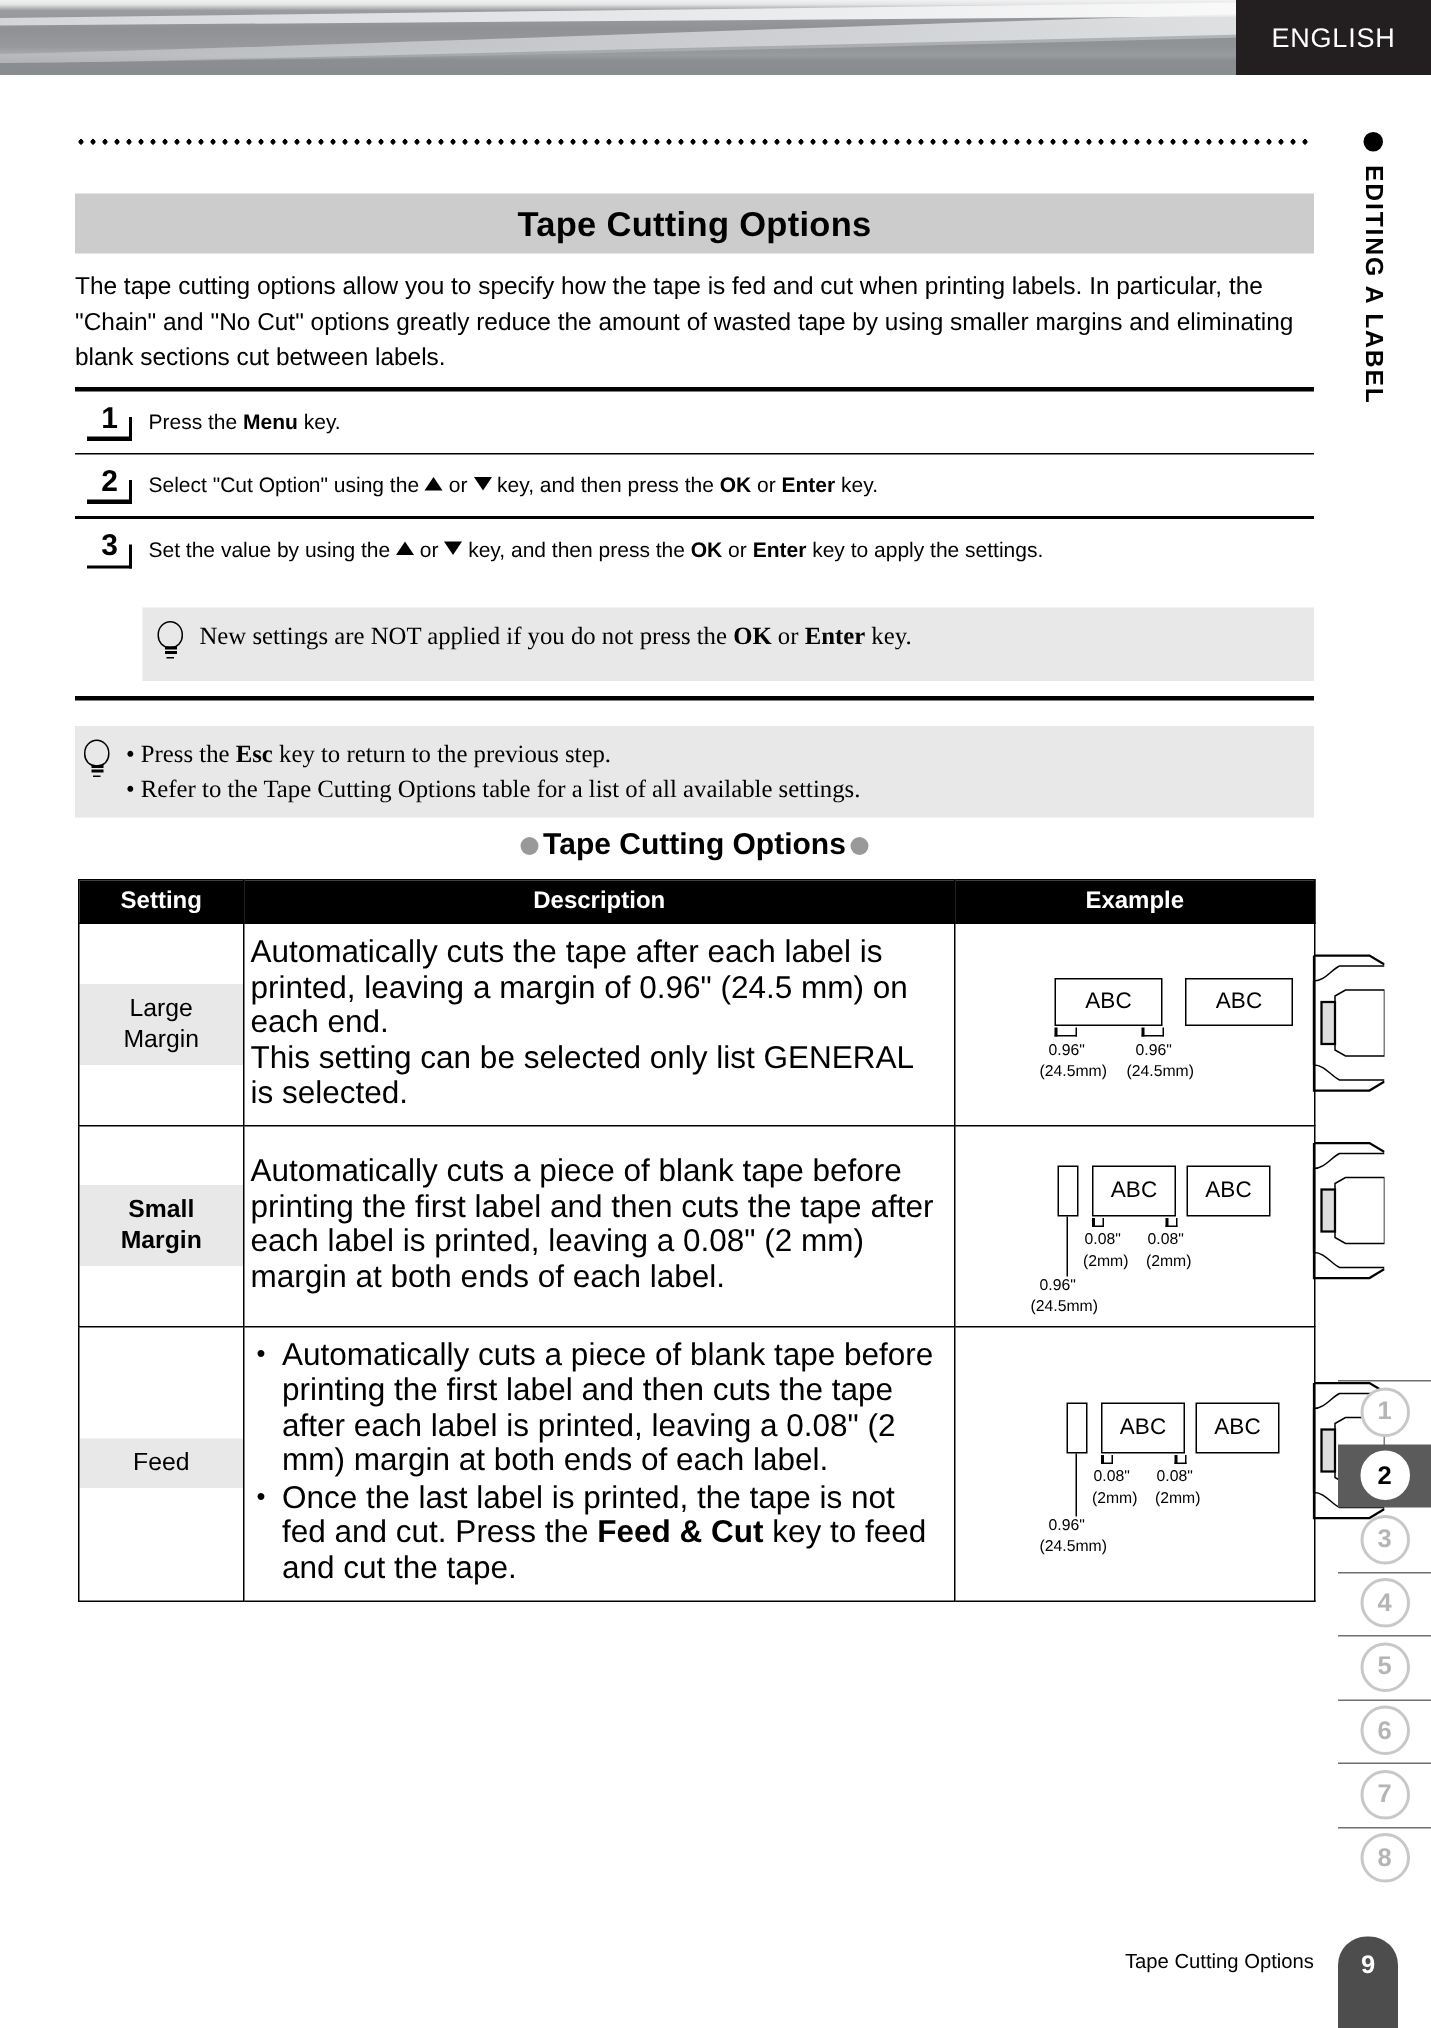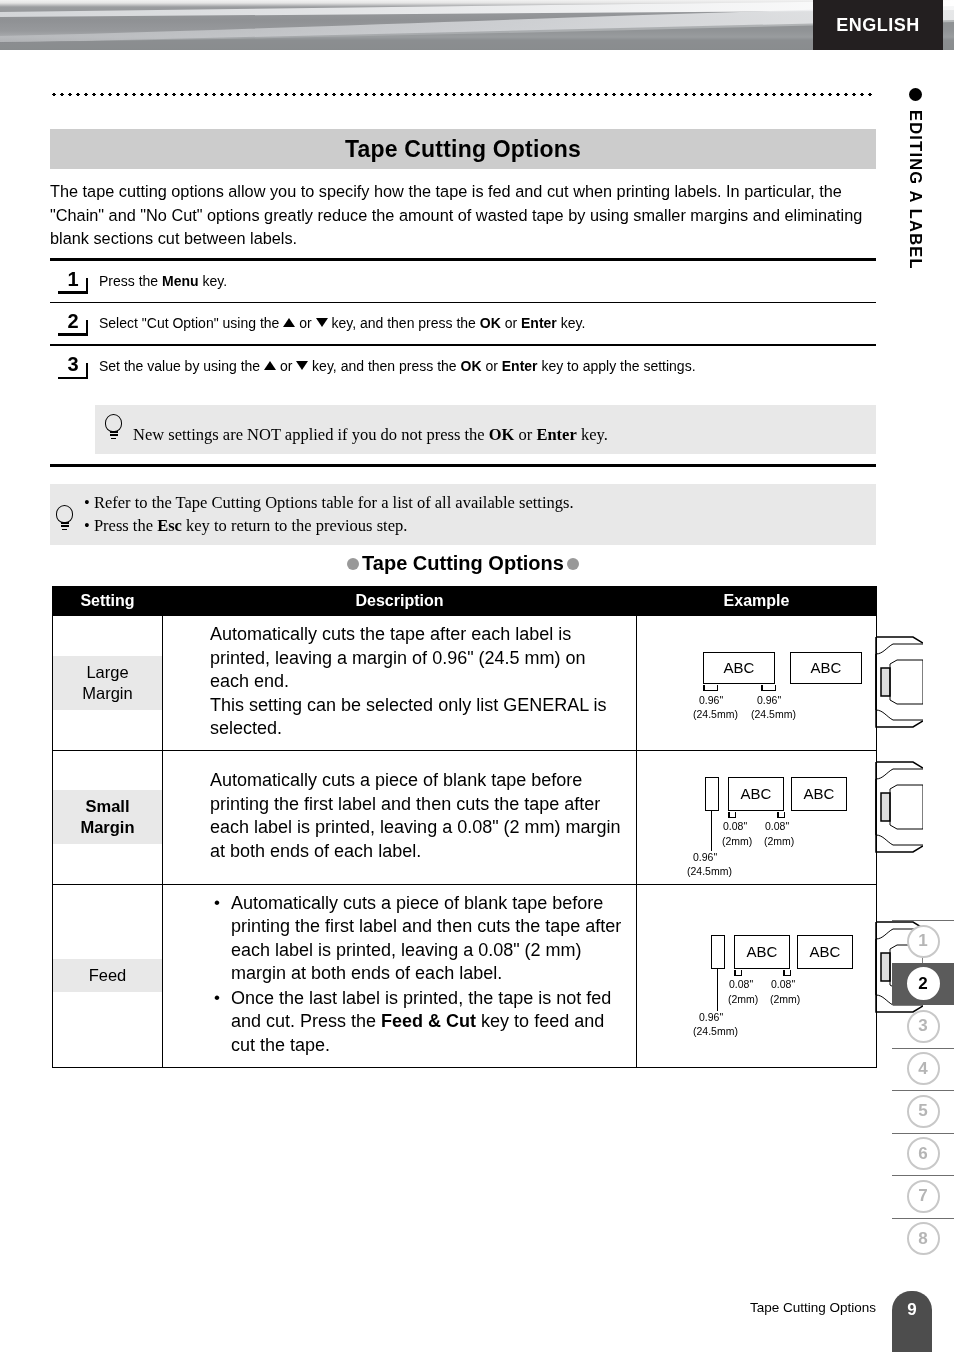--- a/index.html
+++ b/index.html
@@ -21,24 +21,24 @@
   #banner-gradient {
     position:absolute; left:0; top:0; width:954px; height:50px;
     background: linear-gradient(to bottom,
       #f2f2f2 0%, #e4e4e4 6%, #9a9c9f 14%, #8f9194 40%,
       #97999c 62%, #a9abae 74%, #8b8d90 80%, #86888b 100%);
   }
   #banner-swoosh {
     position:absolute; left:0; top:0; width:954px; height:50px;
   }
   #english-box {
-    position:absolute; right:11px; top:0; width:130px; height:50px;
+    position:absolute; right:0; top:0; width:130px; height:50px;
     background:#231f20; color:#fff;
     display:flex; align-items:center; justify-content:center;
-    font-weight:bold; font-size:18px; letter-spacing:0.5px;
+    font-weight:normal; font-size:18px; letter-spacing:0.5px;
   }
 
   
   #chapter-label {
     position:absolute; left:895px; top:88px; width:40px; height:230px;
     display:flex; flex-direction:column; align-items:center;
   }
   #chapter-bullet {
     width:13px;height:13px;border-radius:50%;background:#000;margin-bottom:9px;
   }
@@ -94,21 +94,21 @@
   .arrow-up, .arrow-dn {
     display:inline-block; width:0;height:0;
     border-left:6px solid transparent; border-right:6px solid transparent;
     position:relative; top:-1px;
   }
   .arrow-up { border-bottom:9px solid #000; }
   .arrow-dn { border-top:9px solid #000; }
 
   
   .note-box {
-    background:#e8e8e8; display:flex; align-items:flex-end;
+    background:#e8e8e8; display:flex; align-items:flex-start;
     font-family:"Liberation Serif", serif;
     font-size:16.5px; line-height:23px;
     padding:7px 10px 8px 0;
   }
   .bulb {
     width:26px; min-width:26px; height:34px; margin:0 6px 0 6px;
     position:relative; flex-shrink:0;
   }
   .bulb .glass {
     position:absolute; left:4px; top:2px; width:17px; height:18px;
@@ -156,23 +156,22 @@
   }
   .col-setting { width:110px; }
   .col-desc    { width:474px; }
   .col-example { width:240px; }
   .cell-setting {
     background:#e8e8e8; text-align:center; font-size:16.5px; line-height:21px;
     padding:6px 4px; height:100%;
   }
   .cell-setting.bold { font-weight:bold; }
   .cell-desc {
-    font-size:18px; line-height:23.5px; padding:7px 9px 9px 4px;
+    font-size:21px; line-height:23.5px; padding:7px 9px 9px 4px;
     vertical-align:top;
-    margin-left:43px;
   }
   td.td-desc { vertical-align:top; }
   .cell-desc ul { margin:0; padding:0; list-style:none; }
   .cell-desc li { position:relative; padding-left:21px; margin-bottom:1px; }
   .cell-desc li::before {
     content:"•"; position:absolute; left:4px; top:-1px; font-size:17px;
   }
   .cell-example { padding:4px 0 4px 4px; position:relative;margin-left:44px; }
 
   
@@ -294,22 +293,22 @@
 <div id="note2" class="note-box">
   <div class="bulb">
     <div class="glass"></div>
     <div class="base">
         <i></i>
         <i></i>
         <i></i>
       </div>
   </div>
   <div>
+    <div>• Press the <b>Esc</b> key to return to the previous step.</div>
     <div>• Refer to the Tape Cutting Options table for a list of all available settings.</div>
-    <div>• Press the <b>Esc</b> key to return to the previous step.</div>
   </div>
 </div>
 
 <div id="table-title">
   <span class="tt-dot"></span>
   <span>Tape Cutting Options</span>
   <span class="tt-dot"></span>
 </div>
 
 <table id="cut-table">

